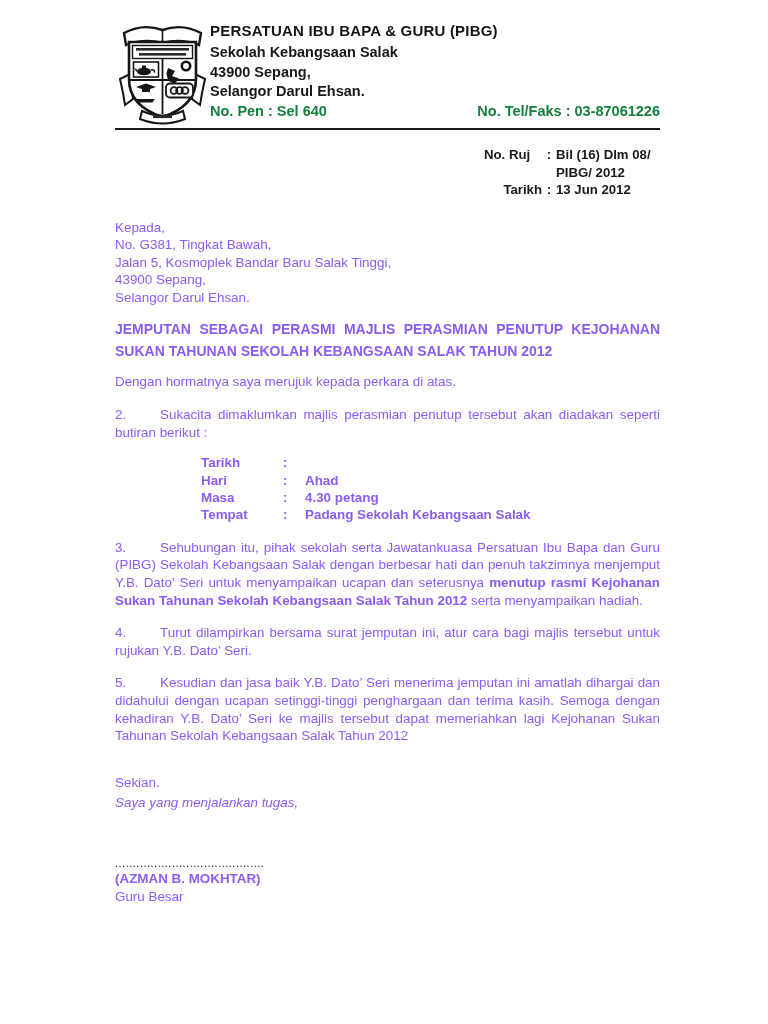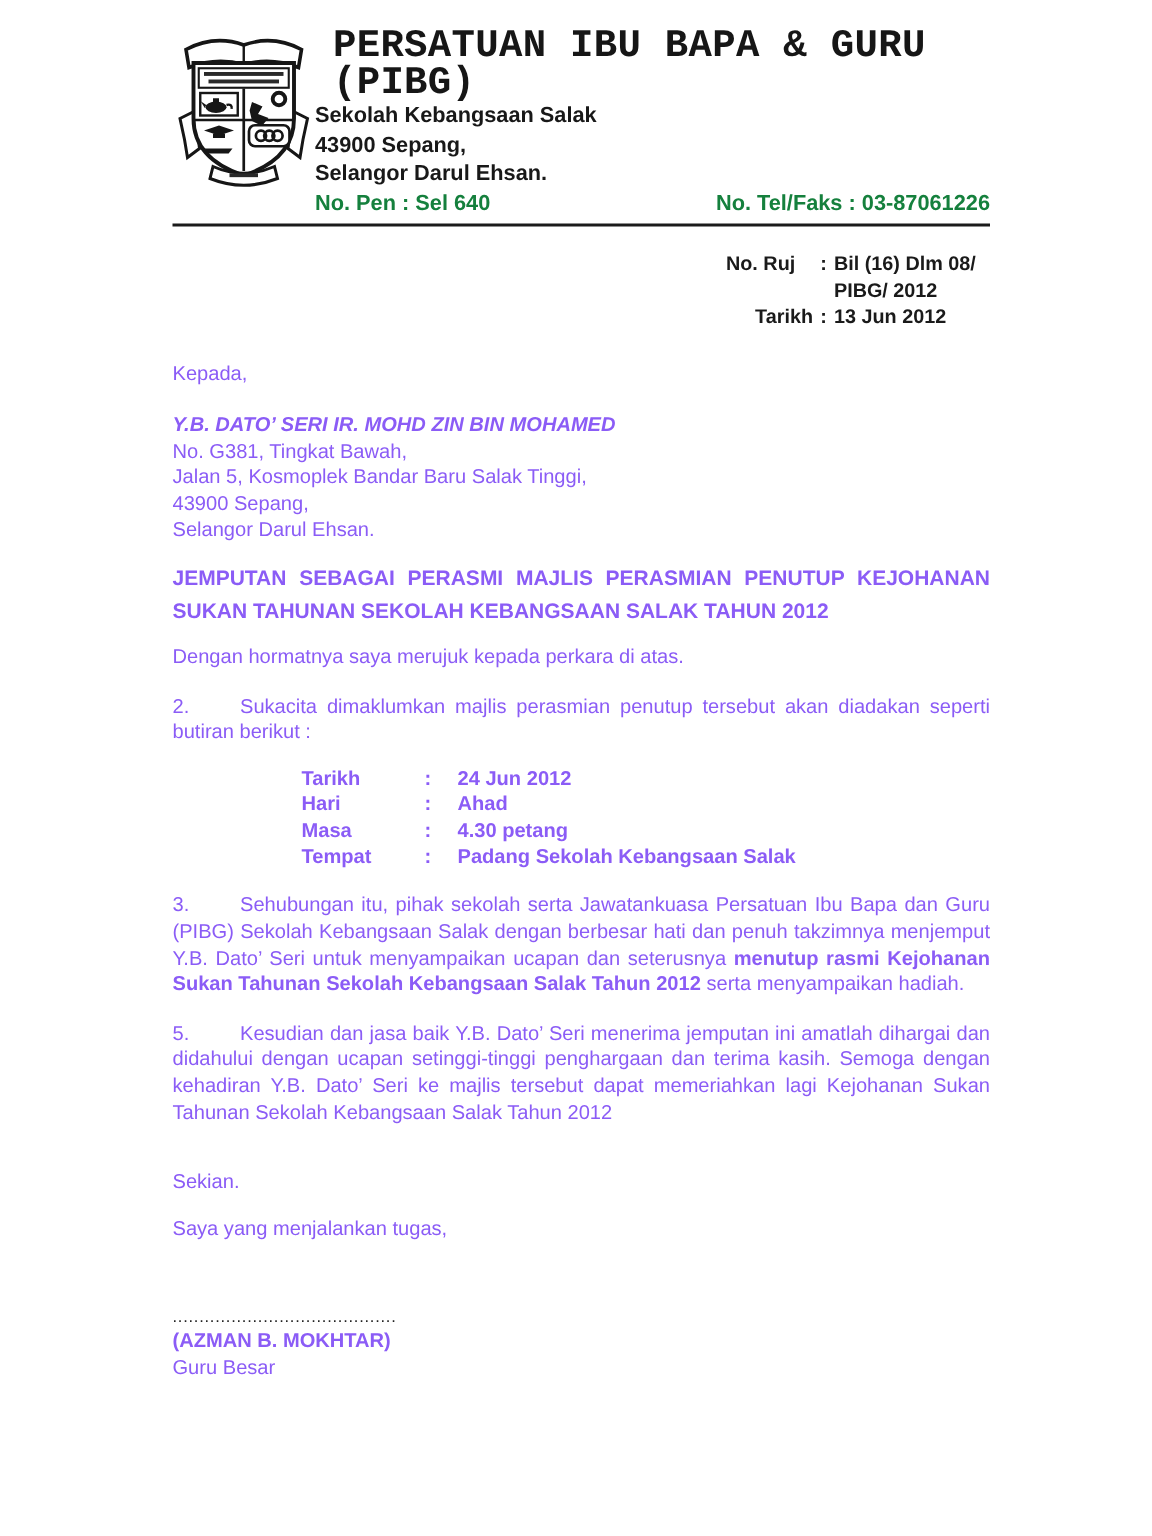--- a/index.html
+++ b/index.html
@@ -16,23 +16,23 @@
     padding: 18px 108px 0 115px;
     position: relative;
     background: #ffffff;
   }
 
   
   .letterhead { display: flex; align-items: flex-start; }
   .crest { width: 95px; height: 106px; flex: 0 0 95px; margin-top: 1px; }
   .head-text { flex: 1; padding-left: 0; }
   .org-name {
-    font-family: Liberation Mono, monospace;
-    font-weight: bold; font-size: 26px; line-height: 25px;
-    letter-spacing: 0.2px; color: #161616; margin-left: 12px;
+    font-family: Liberation Sans, sans-serif;
+    font-weight: bold; font-size: 15px; line-height: 25px;
+    letter-spacing: 0.2px; color: #161616;
   }
   .head-line { font-weight: bold; font-size: 14.5px; line-height: 19.5px; color: #181818; }
   .head-bottom-row { display: flex; justify-content: space-between; font-weight: bold; font-size: 14.5px; line-height: 19.5px; color: #15803d; }
   .divider { border-top: 2.5px solid #1b1b1b; margin-top: 3px; }
 
   
   .ref-block { margin-top: 16px; margin-left: auto; width: 212px; font-weight: bold; font-size: 13.2px; }
   .ref-row { display: flex; line-height: 17.5px; margin-left: 36px; }
   .ref-label { width: 58px; }
   .ref-label.right { text-align: right; }
@@ -49,21 +49,21 @@
   .intro { margin-top: 11px; }
   .para { margin-top: 15px; text-align: justify; }
   .para-num { display: inline-block; width: 45px; }
   .detail-table { margin-top: 13px; margin-left: 86px; font-weight: bold; }
   .detail-row { display: flex; line-height: 17.4px; }
   .detail-label { width: 82px; }
   .detail-colon { width: 22px; }
   .detail-value { flex: 1; }
   .sekian { margin-top: 29px; }
   .motto { margin-top: 13px; font-weight: bold; }
-  .pre-sign { margin-top: 13px; }
+  .pre-sign { margin-top: 3px; font-style: italic; }
 
   
   .sign-block { margin-top: 45px; }
   .dotted-line { font-size: 11px; letter-spacing: 0.5px; line-height: 12px; color: #222; }
   .sign-name { font-weight: bold; margin-top: 1px; }
   .sign-line { line-height: 17.6px; }
 
   b.inline-bold { font-weight: bold; }
 </style>
 </head>
@@ -132,38 +132,36 @@
       <span class="ref-value">Bil (16) Dlm 08/ PIBG/ 2012</span>
     </div>
     <div class="ref-row">
       <span class="ref-label right">Tarikh</span>
       <span class="ref-colon">:</span>
       <span class="ref-value center">13 Jun 2012</span>
     </div>
   </div>
 
   <div class="body-text kepada">Kepada,</div>
-  <div class="body-text recipient-name">Y.B. DATO’ SERI IR. MOHD ZIN BIN MOHAMED</div>
   <div class="body-text">No. G381, Tingkat Bawah,</div>
   <div class="body-text">Jalan 5, Kosmoplek Bandar Baru Salak Tinggi,</div>
   <div class="body-text">43900 Sepang,</div>
   <div class="body-text">Selangor Darul Ehsan.</div>
 
   <div class="body-text subject">JEMPUTAN SEBAGAI PERASMI MAJLIS PERASMIAN PENUTUP KEJOHANAN SUKAN TAHUNAN SEKOLAH KEBANGSAAN SALAK TAHUN 2012</div>
   <div class="body-text intro">Dengan hormatnya saya merujuk kepada perkara di atas.</div>
 
   <div class="body-text para">
     <span class="para-num">2.</span><span>Sukacita dimaklumkan majlis perasmian penutup tersebut akan diadakan seperti butiran berikut :</span>
   </div>
 
   <div class="body-text detail-table">
     <div class="detail-row">
       <span class="detail-label">Tarikh</span>
       <span class="detail-colon">:</span>
-      <span class="detail-value">24 Jun 2012</span>
     </div>
     <div class="detail-row">
       <span class="detail-label">Hari</span>
       <span class="detail-colon">:</span>
       <span class="detail-value">Ahad</span>
     </div>
     <div class="detail-row">
       <span class="detail-label">Masa</span>
       <span class="detail-colon">:</span>
       <span class="detail-value">4.30 petang</span>
@@ -172,20 +170,23 @@
       <span class="detail-label">Tempat</span>
       <span class="detail-colon">:</span>
       <span class="detail-value">Padang Sekolah Kebangsaan Salak</span>
     </div>
   </div>
 
   <div class="body-text para">
     <span class="para-num">3.</span><span>Sehubungan itu, pihak sekolah serta Jawatankuasa Persatuan Ibu Bapa dan Guru (PIBG) Sekolah Kebangsaan Salak dengan berbesar hati dan penuh takzimnya menjemput Y.B. Dato’ Seri untuk menyampaikan ucapan dan seterusnya </span><b class="inline-bold">menutup rasmi Kejohanan Sukan Tahunan Sekolah Kebangsaan Salak Tahun 2012</b><span> serta menyampaikan hadiah.</span>
   </div>
 
+  <div class="body-text para">
+    <span class="para-num">4.</span><span>Turut dilampirkan bersama surat jemputan ini, atur cara bagi majlis tersebut untuk rujukan Y.B. Dato’ Seri.</span>
+  </div>
 
   <div class="body-text para">
     <span class="para-num">5.</span><span>Kesudian dan jasa baik Y.B. Dato’ Seri menerima jemputan ini amatlah dihargai dan didahului dengan ucapan setinggi-tinggi penghargaan dan terima kasih. Semoga dengan kehadiran Y.B. Dato’ Seri ke majlis  tersebut dapat memeriahkan lagi Kejohanan Sukan Tahunan Sekolah Kebangsaan Salak Tahun 2012</span>
   </div>
 
   <div class="body-text sekian">Sekian.</div>
   <div class="body-text pre-sign">Saya yang menjalankan tugas,</div>
 
   <div class="sign-block">
     <div class="dotted-line">..........................................</div>

